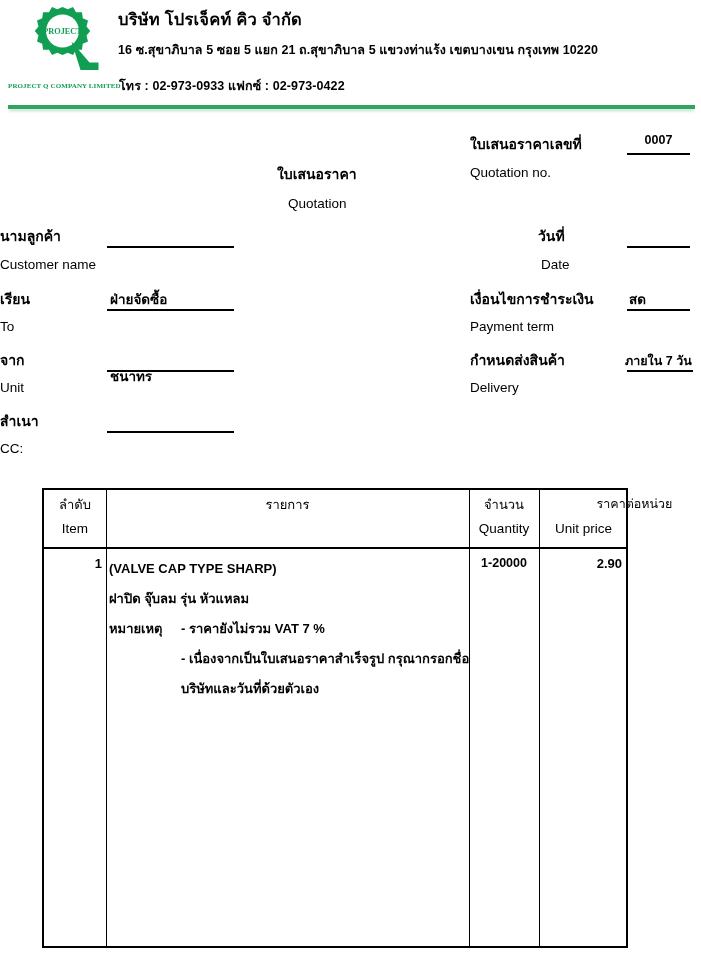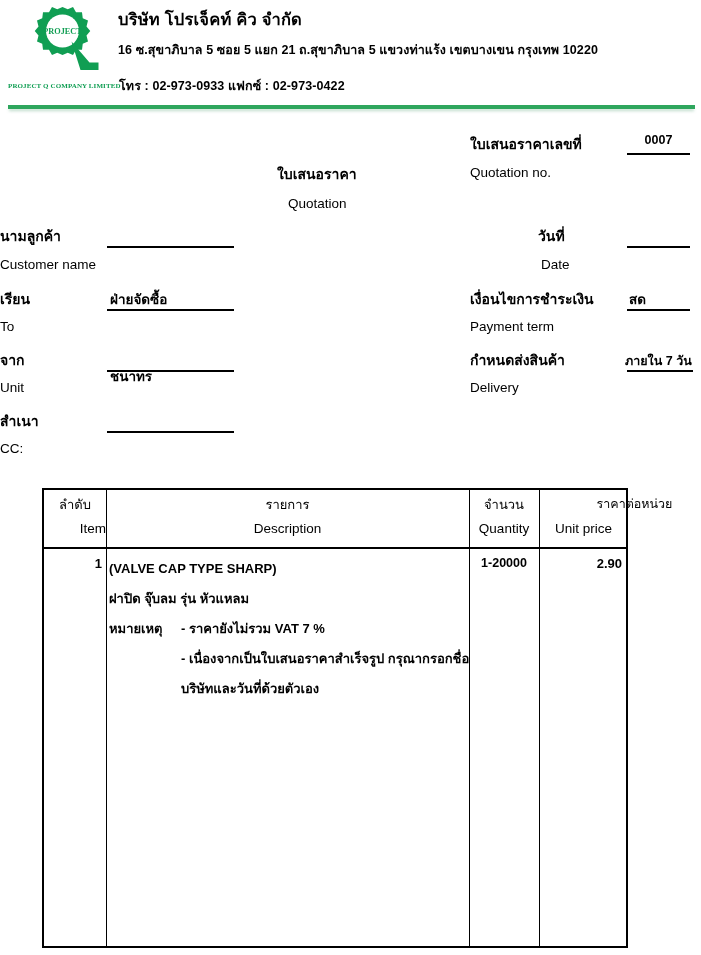--- a/index.html
+++ b/index.html
@@ -175,21 +175,21 @@
   }
 
   .col-head {
     position: absolute;
     text-align: center;
   }
   .ch-th { font-size: 13px; font-weight: normal; top: 4px; }
   .ch-en { font-size: 13.5px; font-weight: normal; top: 31px; }
 
   #head-item-th  { left: 0px;   width: 62px; }
-  #head-item-en  { left: 12px;   width: 62px; padding-left: 6px; }
+  #head-item-en  { left: 0px;   width: 62px; }
   #head-desc-th  { left: 62px;  width: 363px; }
   #head-desc-en  { left: 62px;  width: 363px; }
   #head-qty-th   { left: 425px; width: 70px; }
   #head-qty-en   { left: 425px; width: 70px; }
   #head-price-th { left: 522px; width: 89px; font-size: 12.5px; padding-left: 24px; }
   #head-price-en { left: 495px; width: 89px; }
 
   
   #row1-no {
     position: absolute;
@@ -306,21 +306,20 @@
 
 <div class="abs" id="items-table">
   <div class="vline" id="vline-1"></div>
   <div class="vline" id="vline-2"></div>
   <div class="vline" id="vline-3"></div>
   <div id="header-rule"></div>
 
   <div class="col-head ch-th" id="head-item-th">ลำดับ</div>
   <div class="col-head ch-en" id="head-item-en">Item</div>
   <div class="col-head ch-th" id="head-desc-th">รายการ</div>
-  <div class="col-head ch-en" id="head-desc-en">Description</div>
   <div class="col-head ch-th" id="head-qty-th">จำนวน</div>
   <div class="col-head ch-en" id="head-qty-en">Quantity</div>
   <div class="col-head ch-th" id="head-price-th">ราคาต่อหน่วย</div>
   <div class="col-head ch-en" id="head-price-en">Unit price</div>
 
   <div>
     <div id="row1-no">1</div>
     <div id="row1-desc">
       <div class="dline">(VALVE CAP TYPE SHARP)</div>
       <div class="dline">ฝาปิด จุ๊บลม รุ่น หัวแหลม</div>

